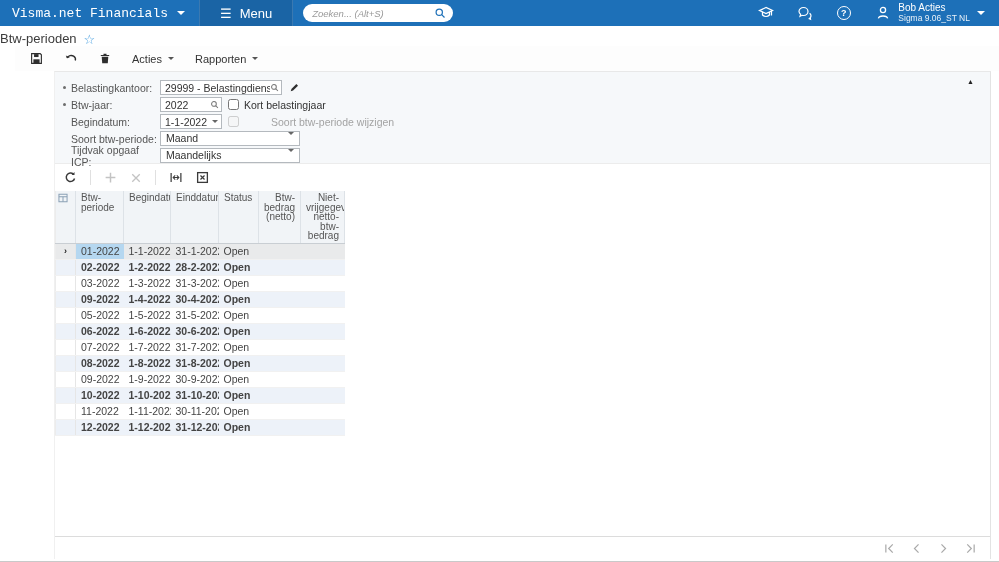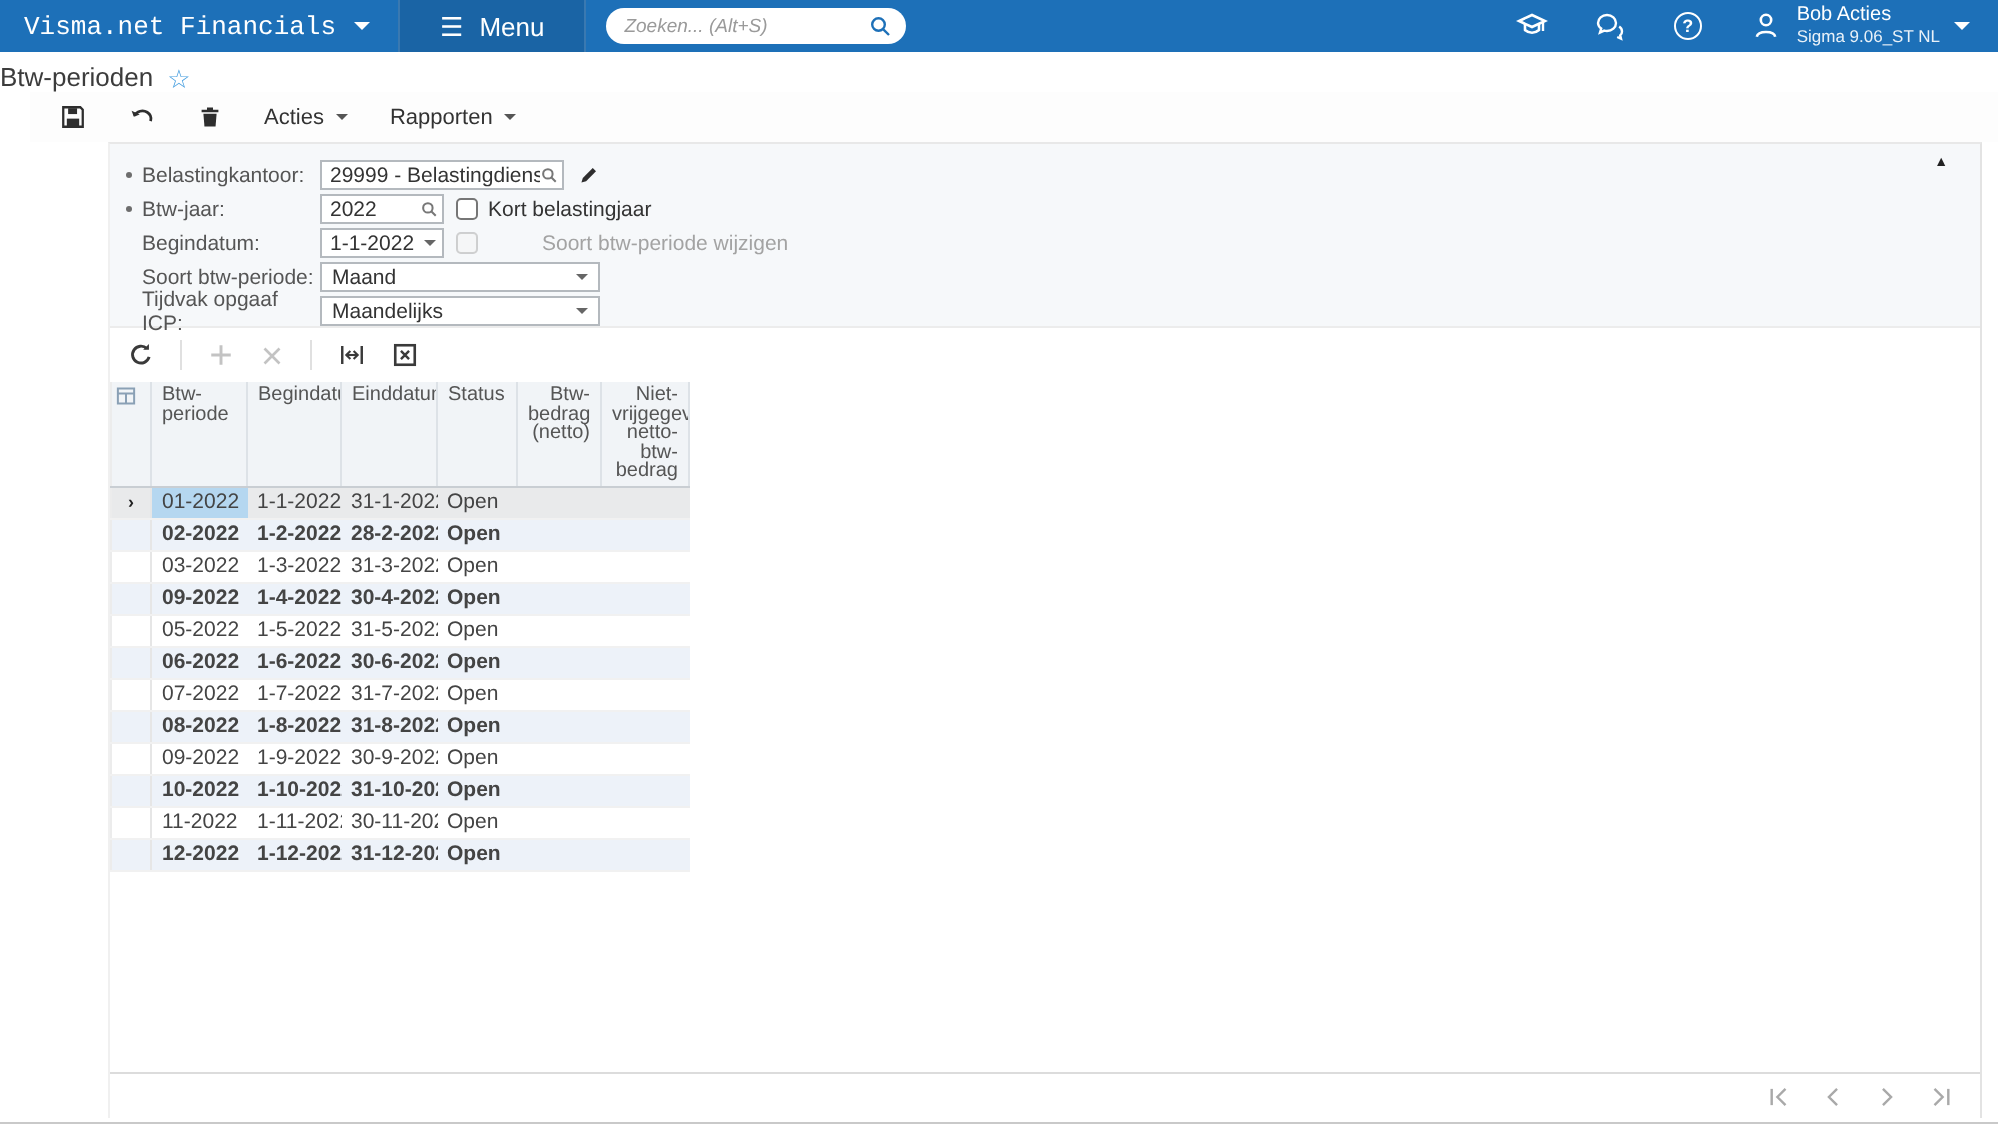--- a/index.html
+++ b/index.html
@@ -56,21 +56,21 @@
   .input-wrap { position:relative; display:flex; align-items:center; border:1px solid #b4b9be; background:#fff;
     height:15px; padding:0 2px 0 4px; }
   .input-wrap input { flex:1; border:none; outline:none; min-width:0; font-size:10.5px; color:#333;
     font-family:"Liberation Sans", sans-serif; background:transparent; }
   .w122 { width:122px; } .w62 { width:62px; } .w140 { width:140px; }
   .li { color:#777; display:flex; align-items:center; flex:none; cursor:pointer; }
   .pencil { margin-left:7px; color:#2e2e2e; display:flex; align-items:center; cursor:pointer; }
   .chk { display:flex; align-items:center; gap:5px; margin-left:6px; color:#333; }
   .chk input { width:11px; height:11px; margin:0; cursor:pointer; }
   .chk.disabled { color:#a3a3a3;gap:32px; }
-  .select { display:flex; align-items:center; justify-content:space-between; border:1px solid #b4b9be; background:#fff;
+  .select { display:flex; justify-content:space-between; border:1px solid #b4b9be; background:#fff;
     height:15px; padding:0 5px; color:#333; cursor:pointer; }
   .collapse-btn { position:absolute; top:6px; right:16px; font-size:7px; color:#222; cursor:pointer; line-height:1; }
 
   
   .grid-toolbar { height:27px; display:flex; align-items:center; padding-left:9px; gap:13px; background:#fff; }
   .g-icon { color:#3a3a3a; display:flex; align-items:center; cursor:pointer; }
   .g-icon.disabled { color:#c3c3c3; cursor:default; }
   .g-sep { width:1px; height:15px; background:#e0e0e0; }
 
   

